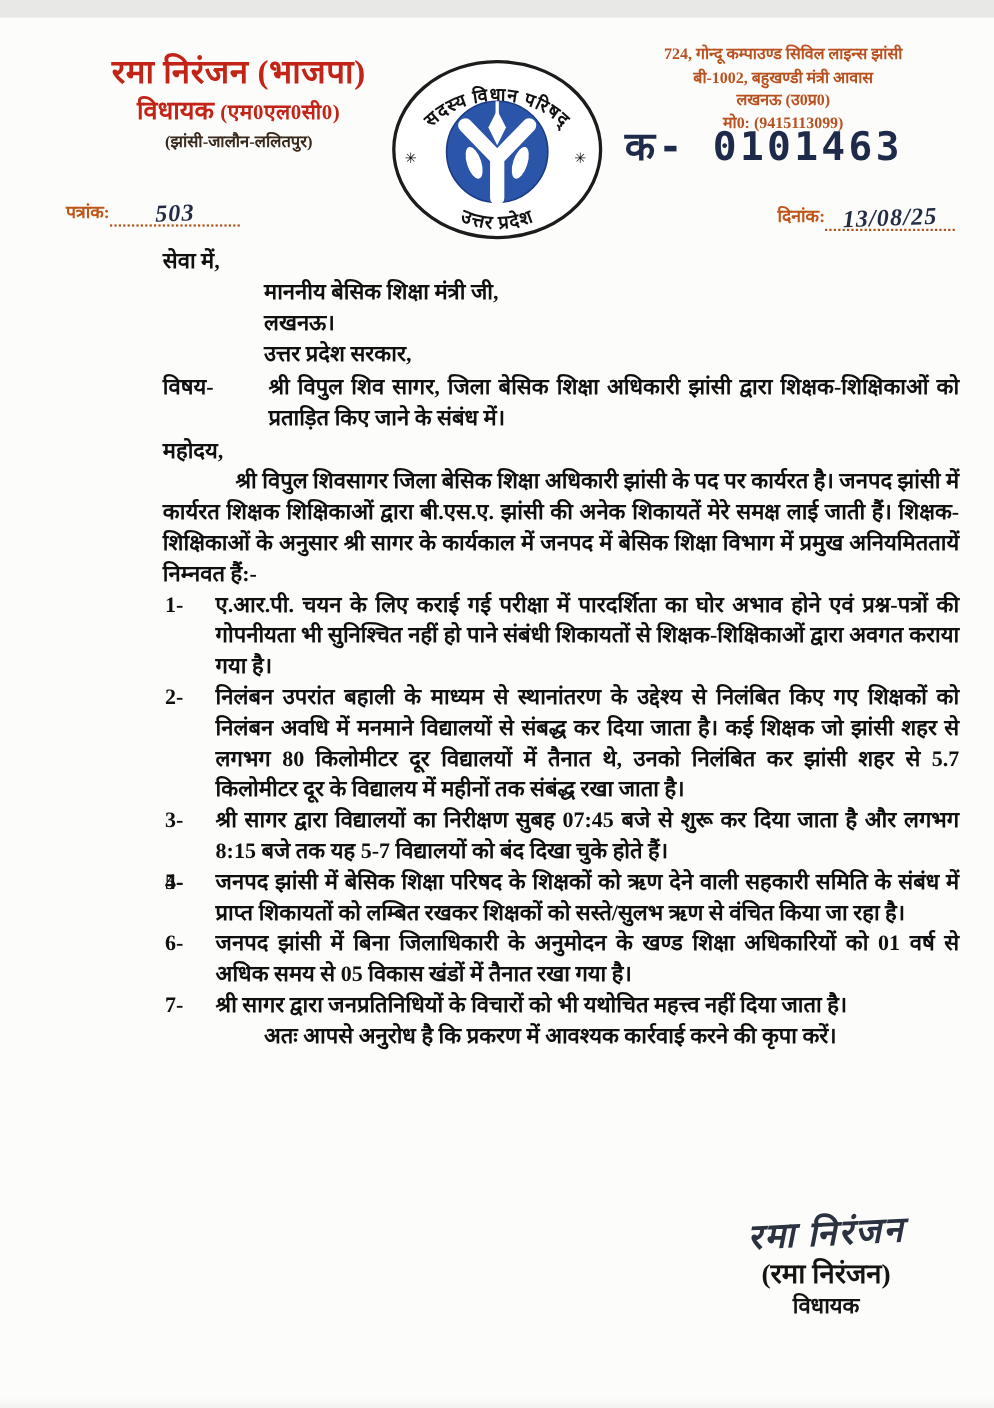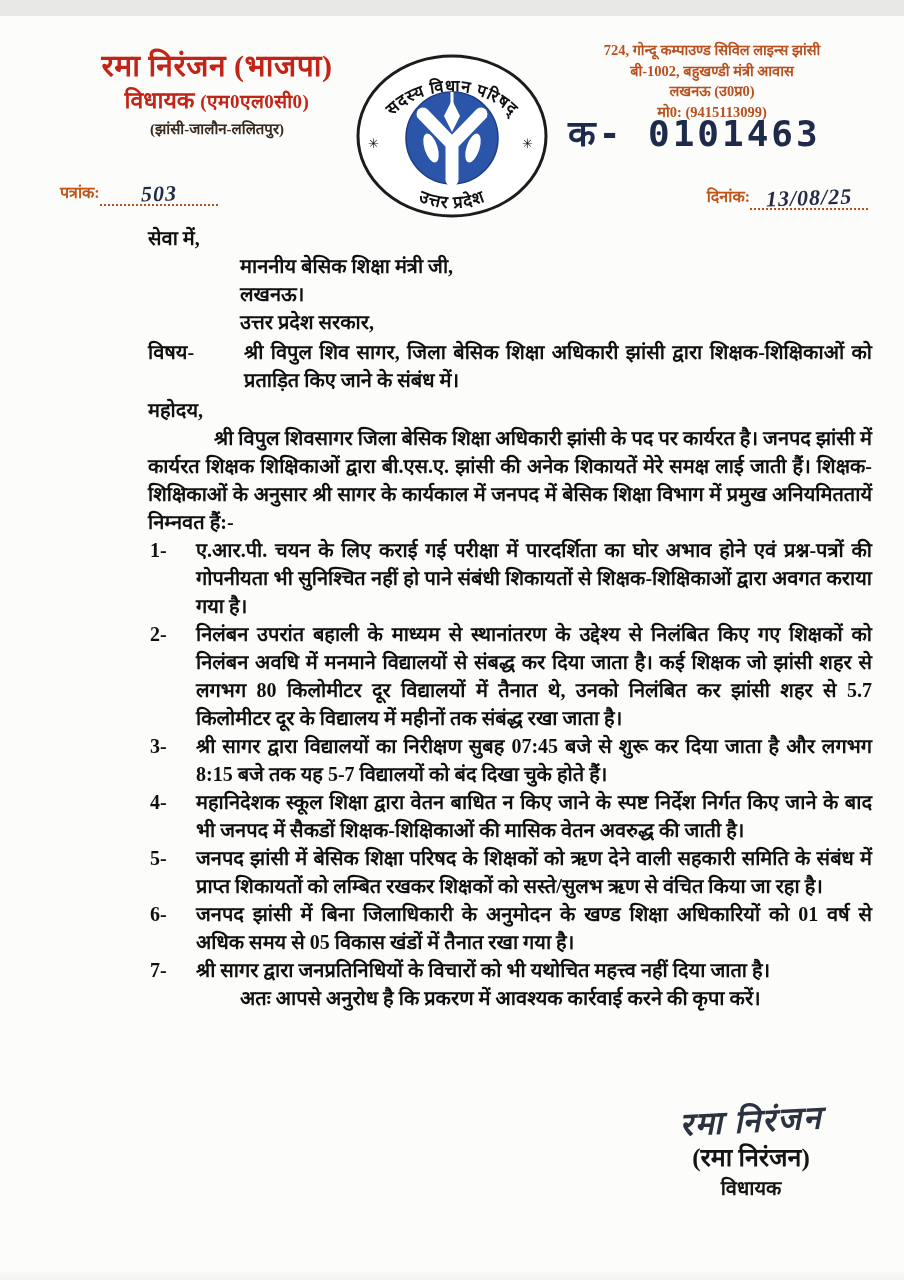--- a/index.html
+++ b/index.html
@@ -157,21 +157,20 @@
       <li class="point">
         <span class="num">2-</span>
         <span>निलंबन उपरांत बहाली के माध्यम से स्थानांतरण के उद्देश्य से निलंबित किए गए शिक्षकों को निलंबन अवधि में मनमाने विद्यालयों से संबद्ध कर दिया जाता है। कई शिक्षक जो झांसी शहर से लगभग 80 किलोमीटर दूर विद्यालयों में तैनात थे, उनको निलंबित कर झांसी शहर से 5.7 किलोमीटर दूर के विद्यालय में महीनों तक संबंद्ध रखा जाता है।</span>
       </li>
       <li class="point">
         <span class="num">3-</span>
         <span>श्री सागर द्वारा विद्यालयों का निरीक्षण सुबह 07:45 बजे से शुरू कर दिया जाता है और लगभग 8:15 बजे तक यह 5-7 विद्यालयों को बंद दिखा चुके होते हैं।</span>
       </li>
       <li class="point">
         <span class="num">4-</span>
-        <span>महानिदेशक स्कूल शिक्षा द्वारा वेतन बाधित न किए जाने के स्पष्ट निर्देश निर्गत किए जाने के बाद भी जनपद में सैकडों शिक्षक-शिक्षिकाओं की मासिक वेतन अवरुद्ध की जाती है।</span>
       </li>
       <li class="point">
         <span class="num">5-</span>
         <span>जनपद झांसी में बेसिक शिक्षा परिषद के शिक्षकों को ऋण देने वाली सहकारी समिति के संबंध में प्राप्त शिकायतों को लम्बित रखकर शिक्षकों को सस्ते/सुलभ ऋण से वंचित किया जा रहा है।</span>
       </li>
       <li class="point">
         <span class="num">6-</span>
         <span>जनपद झांसी में बिना जिलाधिकारी के अनुमोदन के खण्ड शिक्षा अधिकारियों को 01 वर्ष से अधिक समय से 05 विकास खंडों में तैनात रखा गया है।</span>
       </li>
       <li class="point">

